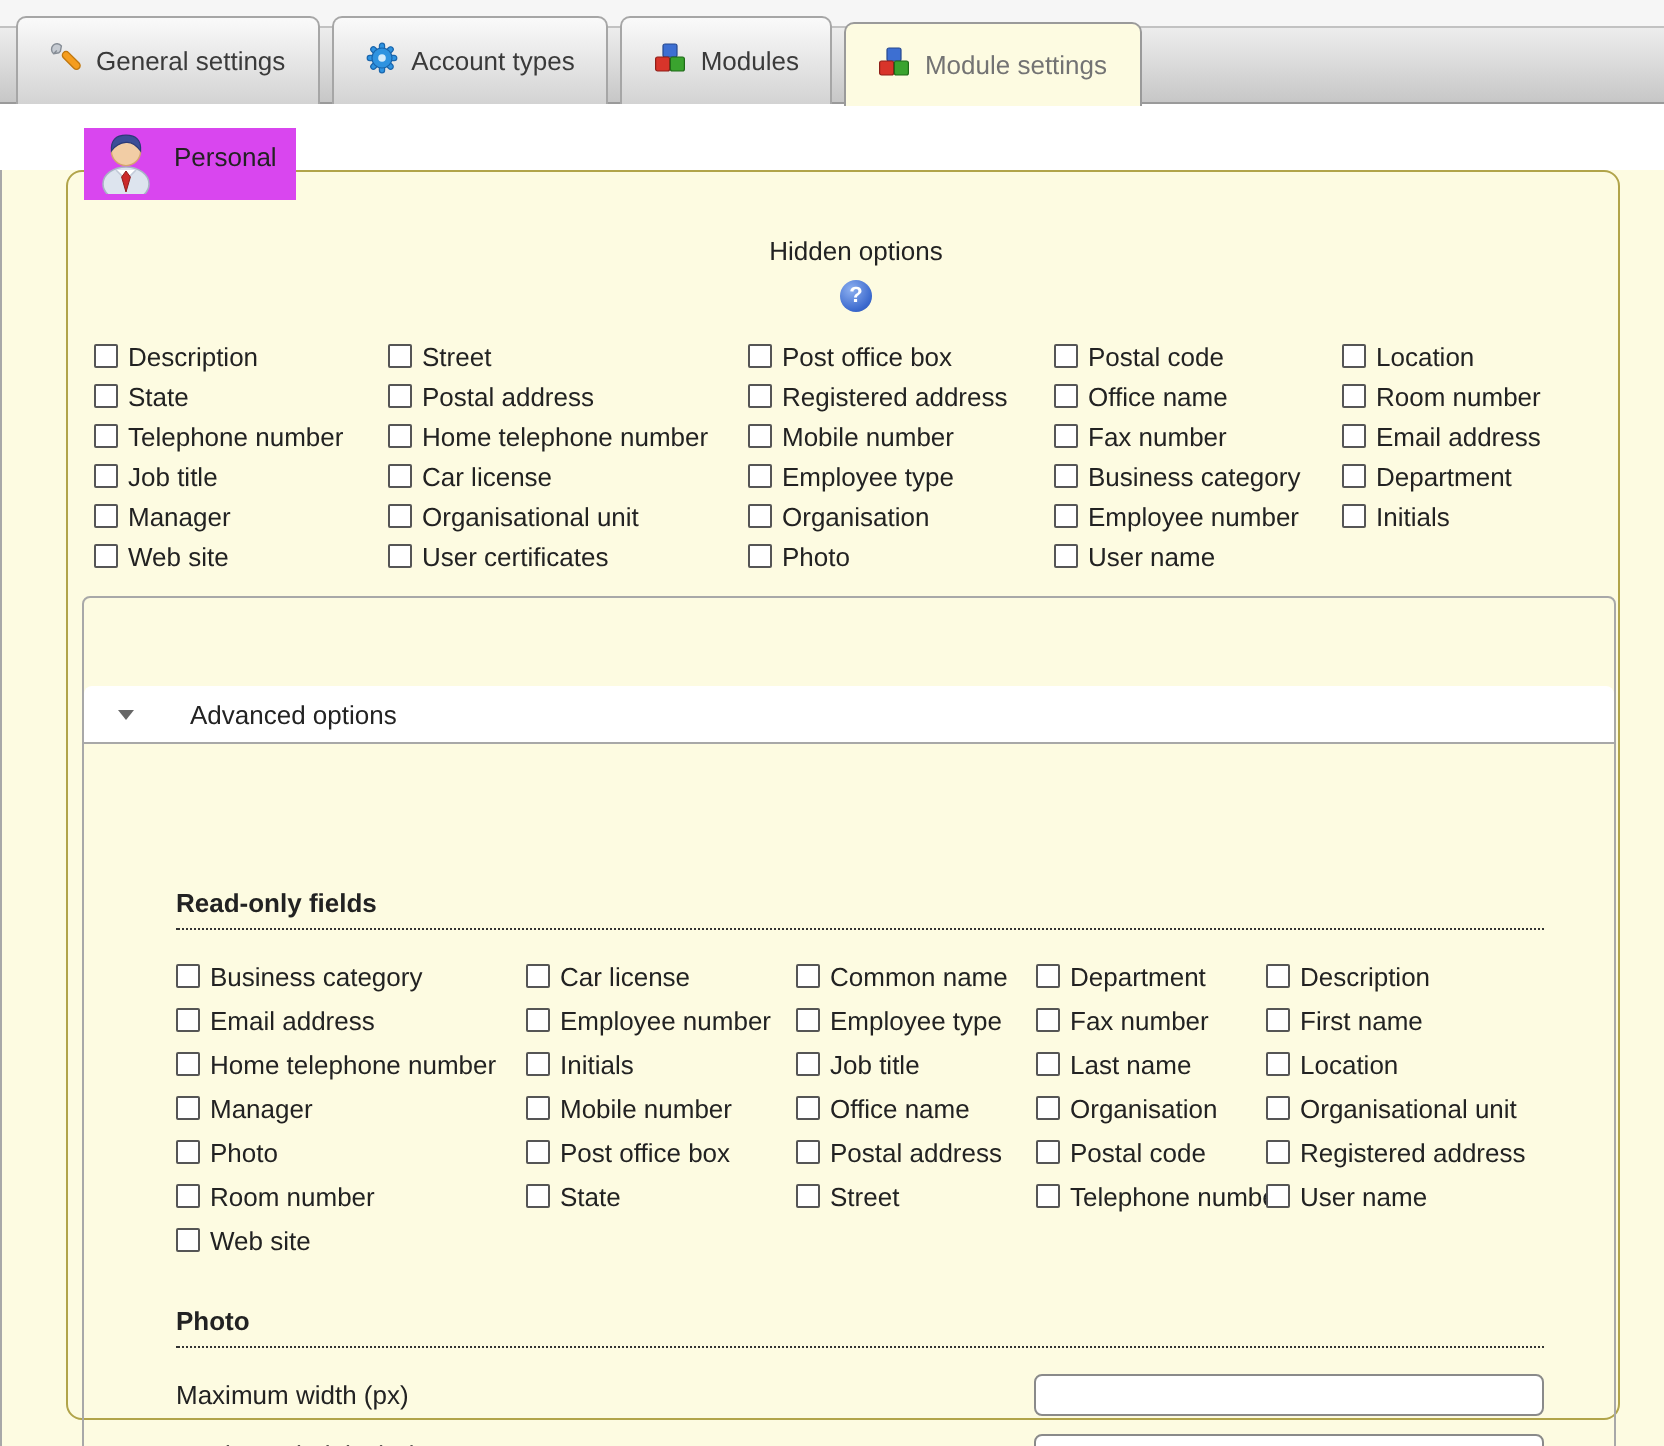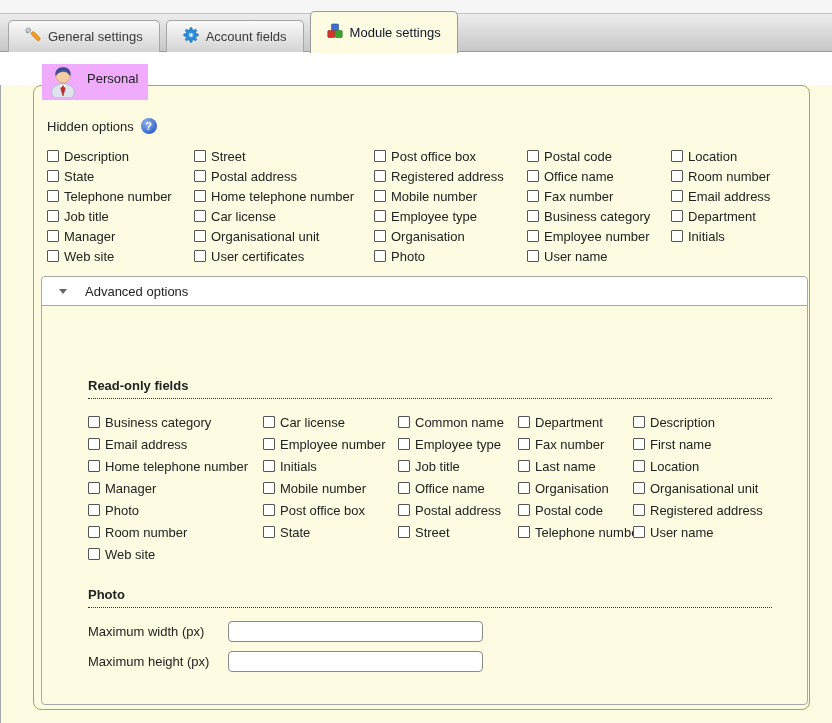--- a/index.html
+++ b/index.html
@@ -12,47 +12,47 @@
   
   .tabbar { position:relative; height:52px; background:#f6f6f6; }
   .tabstrip {
     position:absolute; left:0; right:0; top:13px; bottom:0;
     background:linear-gradient(#ededed,#c7c7c7);
     border-top:1px solid #c2c2c2; border-bottom:1px solid #9a9a9a;
   }
   .tabs { position:absolute; left:8px; bottom:0; display:flex; align-items:flex-end; gap:6px; z-index:2; }
   .tab {
     display:flex; align-items:center; gap:7px;
-    height:32px; padding:0 16px;
+    height:44px; padding:0 16px;
     background:linear-gradient(#fafafa,#d3d3d3);
     border:1px solid #a6a6a6; border-bottom:none;
     border-radius:5px 5px 0 0;
     color:#3a3a3a; white-space:nowrap; cursor:pointer;
   }
   .tab.active {
     height:42px; background:#fdfbe1; margin-bottom:-1px;
-    border-color:#9a9a9a; z-index:3; color:#0f172a;
+    border-color:#9a9a9a; z-index:3; color:#737373;
   }
   .tab svg { flex:none; }
   
   .content {
     position:relative; height:671px; background:#fdfbe1;
     border-left:1px solid #a8a8a8;
   }
   .fieldset {
     position:relative; margin:33px 22px 0 32px; height:625px;
     border:1px solid #b1a44a; border-radius:8px;
   }
   .legend {
     position:absolute; top:-22px; left:8px;
     display:flex; align-items:flex-start; gap:9px;
-    padding:0 10px 0 6px; background:#f0abfc;
+    padding:0 10px 0 6px; background:#d946ef;
   }
   .legend-text { margin-top:7px; }
-  .hidden-title { margin:32px 0 0 13px; display:flex; align-items:center; gap:7px; }
+  .hidden-title { margin:32px 0 0 13px; display:flex; align-items:center; gap:7px;flex-direction:column; }
   .help-icon {
     width:16px; height:16px; border-radius:50%;
     background:radial-gradient(circle at 35% 30%, #8db0f0, #3a68cd 70%, #2b50a8);
     color:#fff; font-weight:bold; font-size:11px; line-height:16px;
     text-align:center; cursor:pointer; flex:none;
   }
   
   .cb-grid { display:grid; margin-left:13px;text-align:center; }
   .cb-grid-hidden { grid-template-columns:147px 180px 153px 144px 1fr; margin-top:12px; }
   .cb-grid-hidden .cb-cell { height:20px; }
@@ -61,35 +61,35 @@
   .cb-cell { display:flex; align-items:center; gap:5px; white-space:nowrap; overflow:hidden; }
   .cb {
     width:12px; height:12px; flex:none;
     background:#fff; border:1px solid #555; border-radius:1px;
   }
   
   .panel { margin:10px 1px 0 7px; border:1px solid #a8a8a8; border-radius:4px; }
   .panel-header {
     height:29px; background:#fff; border-bottom:1px solid #a8a8a8;
     border-radius:4px 4px 0 0; display:flex; align-items:center;
-    gap:18px; padding-left:17px; cursor:pointer;
+    gap:28px; padding-left:17px; cursor:pointer;margin-top:44px;
   }
   .arrow-down {
     width:0; height:0;
     border-left:4px solid transparent; border-right:4px solid transparent;
     border-top:5px solid #666;
   }
   .panel-body { padding:40px 35px 24px 46px;margin-top:32px; }
   .section-title {
     font-weight:bold; border-bottom:1px dotted #333;
     padding-bottom:5px; margin:0 0 12px 0;
   }
   .section-title.photo { margin-top:22px; }
   
-  .form-row { display:flex; align-items:center; margin-bottom:7px; height:23px; }
+  .form-row { display:flex; align-items:center; margin-bottom:7px; height:23px;justify-content:space-between; }
   .form-label { width:140px; flex:none; }
   .text-input {
     width:255px; height:21px; padding:2px 5px;
     border:1px solid #8a8a8a; border-radius:4px;
     background:#fff; font:inherit; color:#222;
   }
 </style>
 </head>
 <body>
 
@@ -109,23 +109,31 @@
       <span><svg width="16" height="16" viewBox="0 0 16 16">
         <g fill="#2f93e0" stroke="#1a66ad" stroke-width="0.6">
           <rect x="6.7" y="0.6" width="2.6" height="14.8" rx="1.3"></rect>
           <rect x="6.7" y="0.6" width="2.6" height="14.8" rx="1.3" transform="rotate(45 8 8)"></rect>
           <rect x="6.7" y="0.6" width="2.6" height="14.8" rx="1.3" transform="rotate(90 8 8)"></rect>
           <rect x="6.7" y="0.6" width="2.6" height="14.8" rx="1.3" transform="rotate(135 8 8)"></rect>
           <circle cx="8" cy="8" r="5"></circle>
         </g>
         <circle cx="8" cy="8" r="1.9" fill="#d4ebfb"></circle>
       </svg></span>
-      <span>Account fields</span>
-    </div>
-
+      <span>Account types</span>
+    </div>
+
+    <div class="tab">
+      <span><svg width="16" height="16" viewBox="0 0 16 16">
+        <rect x="4.5" y="1" width="7" height="6.5" rx="1" fill="#3d6fd2" stroke="#27498f" stroke-width="0.6"></rect>
+        <rect x="0.8" y="7.5" width="7" height="7" rx="1" fill="#d8342a" stroke="#8f1f18" stroke-width="0.6"></rect>
+        <rect x="8.2" y="7.5" width="7" height="7" rx="1" fill="#3aa32e" stroke="#1f6b18" stroke-width="0.6"></rect>
+      </svg></span>
+      <span>Modules</span>
+    </div>
 
     <div class="tab active">
       <span><svg width="16" height="16" viewBox="0 0 16 16">
         <rect x="4.5" y="1" width="7" height="6.5" rx="1" fill="#3d6fd2" stroke="#27498f" stroke-width="0.6"></rect>
         <rect x="0.8" y="7.5" width="7" height="7" rx="1" fill="#d8342a" stroke="#8f1f18" stroke-width="0.6"></rect>
         <rect x="8.2" y="7.5" width="7" height="7" rx="1" fill="#3aa32e" stroke="#1f6b18" stroke-width="0.6"></rect>
       </svg></span>
       <span>Module settings</span>
     </div>
 

